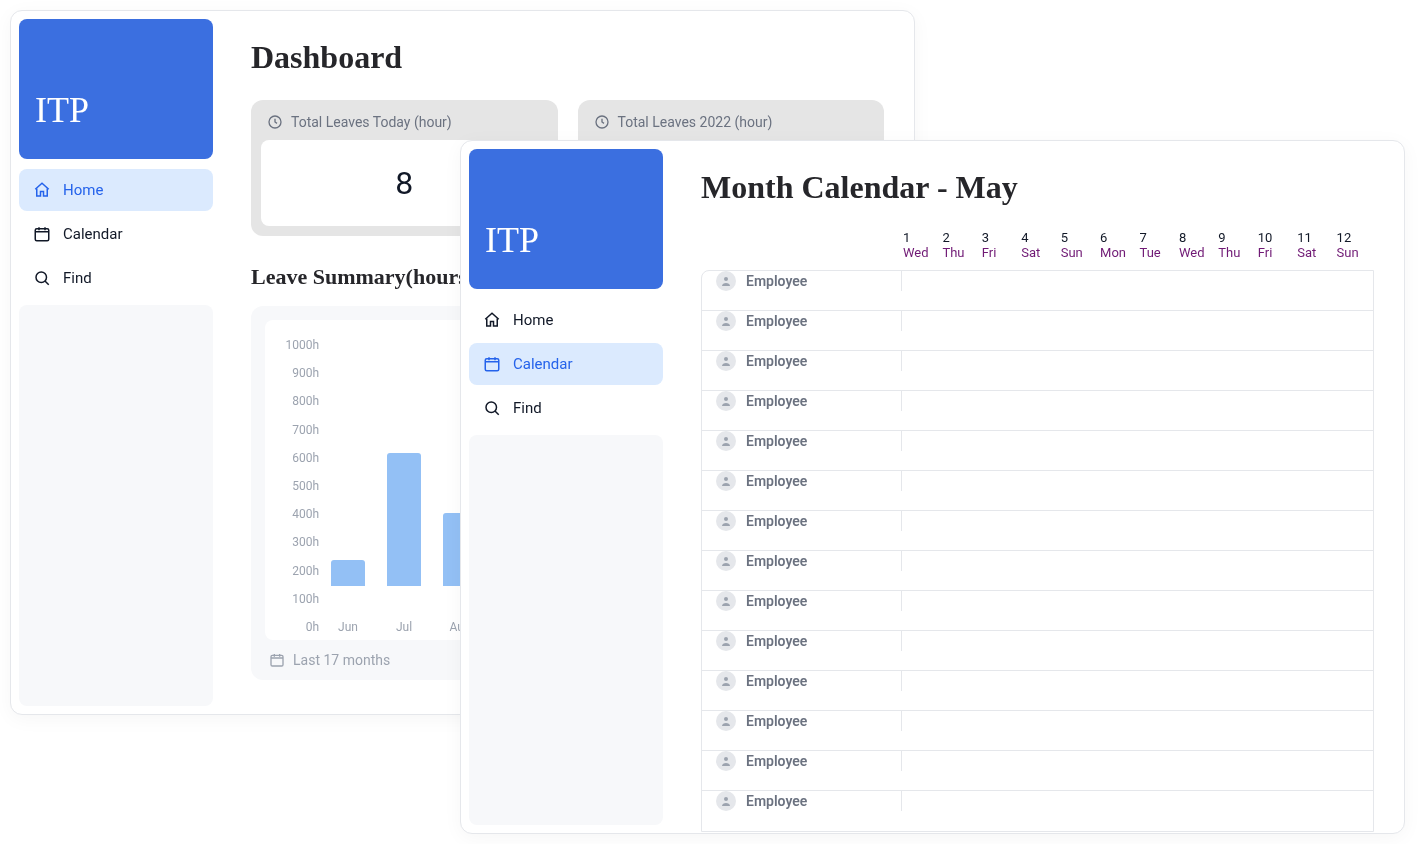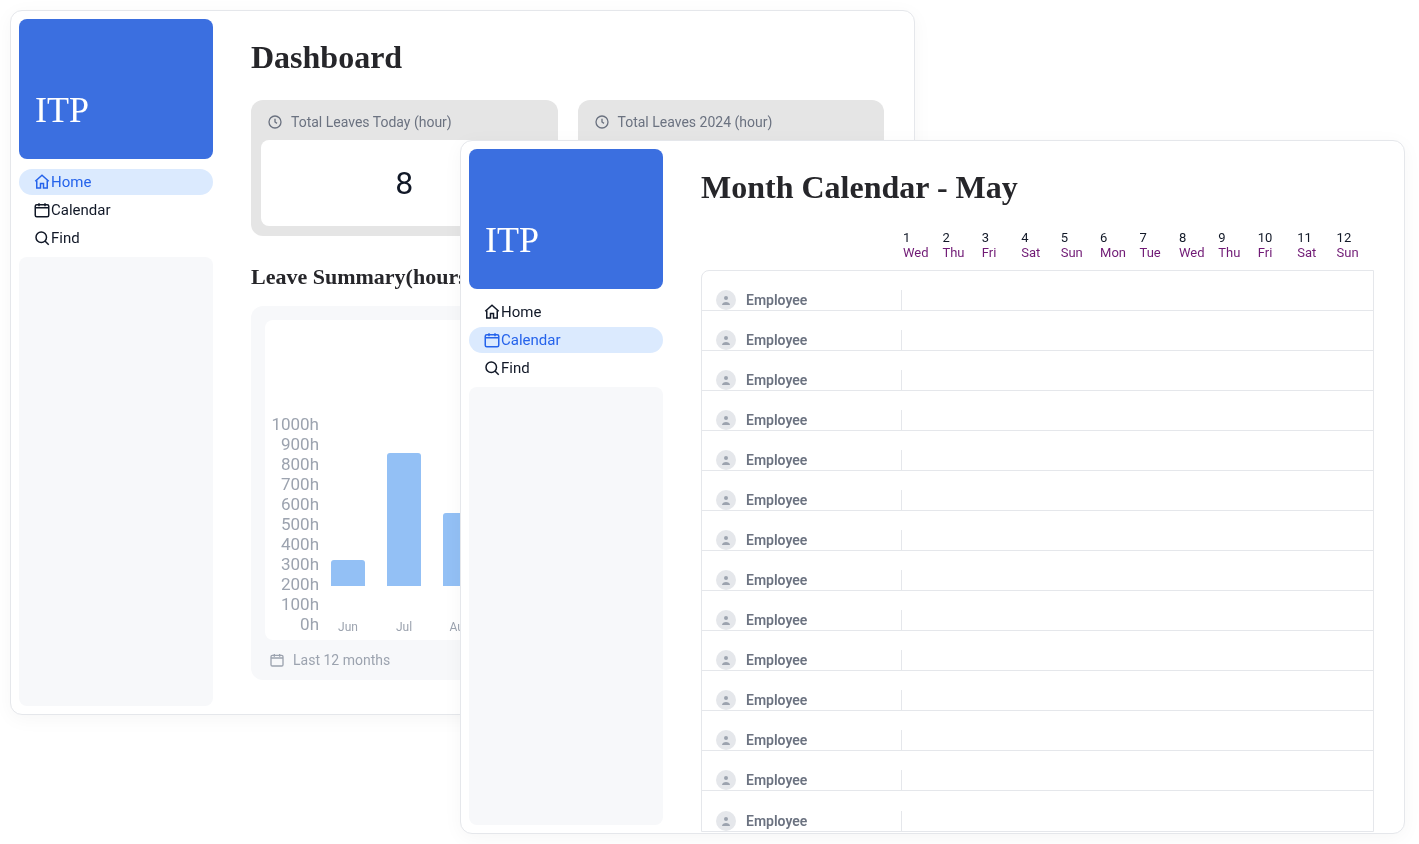--- a/index.html
+++ b/index.html
@@ -47,22 +47,23 @@
     display: flex;
     align-items: flex-end;
     padding: 28px 16px;
     font-size: 36px;
     font-family: Georgia, serif;
     margin-bottom: 10px;
   }
   .nav-item {
     display: flex;
     align-items: center;
-    padding: 4px 14px;
-    border-radius: 14px;
+    gap: 12px;
+    padding: 12px 14px;
+    border-radius: 8px;
     font-size: 15px;
     color: #111827;
     cursor: pointer;
     margin-bottom: 2px;
   }
   .nav-item.active {
     background: #dbeafe;
     color: #2563eb;
   }
   .nav-item svg { flex: none; }
@@ -117,22 +118,22 @@
   .chart-box {
     background: #fff;
     border-radius: 8px;
     padding: 18px 14px 6px 14px;
     height: 320px;
     display: flex;
     flex-direction: column;
   }
   .chart-area { flex:1; display:flex; }
   .y-axis {
-    display:flex; flex-direction:column; justify-content:flex-end;
-    align-items:flex-end; width:46px; color:#9ca3af; font-size:17px;
+    display:flex; flex-direction:column; justify-content:space-between;
+    align-items:flex-end; width:46px; color:#9ca3af; font-size:12px;
     padding-right:6px;
   }
   .bars { flex:1; display:flex; align-items:flex-end; gap:22px; padding:0 6px; position:relative; }
   .bar-col { display:flex; flex-direction:column; align-items:center; width:34px;gap:28px;}
   .bar {
     width:34px; background:#93c0f5; border-radius:3px 3px 0 0;
   }
   .bar-label { color:#9ca3af; font-size:12px; margin-top:6px;}
   .chart-foot {
     display:flex; align-items:center; gap:8px;
@@ -153,21 +154,21 @@
     text-align:left; font-size:13px; color:#111827;
     padding: 0 2px 10px 2px;
   }
   .cal-day-head .dow { display:block; color:#701a75;}
   .cal-body {
     border:1px solid #e5e7eb;
     border-radius:8px 0 0 0;
     overflow:hidden;
   }
   .cal-row {
-    display:flex; align-items:flex-end;
+    display:flex; align-items:flex-start;
     border-bottom:1px solid #e5e7eb;
     height:40px;
   }
   .cal-row:last-child { border-bottom:none;}
   .cal-row .emp {
     width:200px; display:flex; align-items:center; gap:10px;
     padding:0 14px; color:#6b7280; font-size:14px; font-weight:600;
     border-right:1px solid #e5e7eb;
   }
   .avatar {
@@ -238,21 +239,21 @@
         <div class="stat-body">8</div>
       </div>
       <div class="stat-card">
         <div class="stat-head">
           <span class="icon">
             <svg width="16" height="16" viewBox="0 0 24 24" fill="none" stroke="#6b7280" stroke-width="2">
                 <circle cx="12" cy="12" r="9"></circle>
                 <path d="M12 7v5l3 2"></path>
               </svg>
           </span>
-          <span>Total Leaves 2024 (hour)</span>
+          <span>Total Leaves 2022 (hour)</span>
         </div>
       </div>
     </div>
 
     <h2 class="section-title">Leave Summary(hours)</h2>
 
     <div class="chart-card">
       <div class="chart-box">
         <div class="chart-area">
           <div class="y-axis" id="y-axis">
@@ -284,21 +285,21 @@
             </div>
         </div>
       </div>
       <div class="chart-foot">
         <span class="icon">
           <svg width="16" height="16" viewBox="0 0 24 24" fill="none" stroke="#9ca3af" stroke-width="2">
               <rect x="3" y="5" width="18" height="16" rx="2"></rect>
               <path d="M3 9h18M8 3v4M16 3v4"></path>
             </svg>
         </span>
-        <span>Last 12 months</span>
+        <span>Last 17 months</span>
       </div>
     </div>
   </div>
 </div>
 
 <div class="window window-front">
   <div class="sidebar">
     <div class="logo">
       <span>ITP</span>
     </div>

